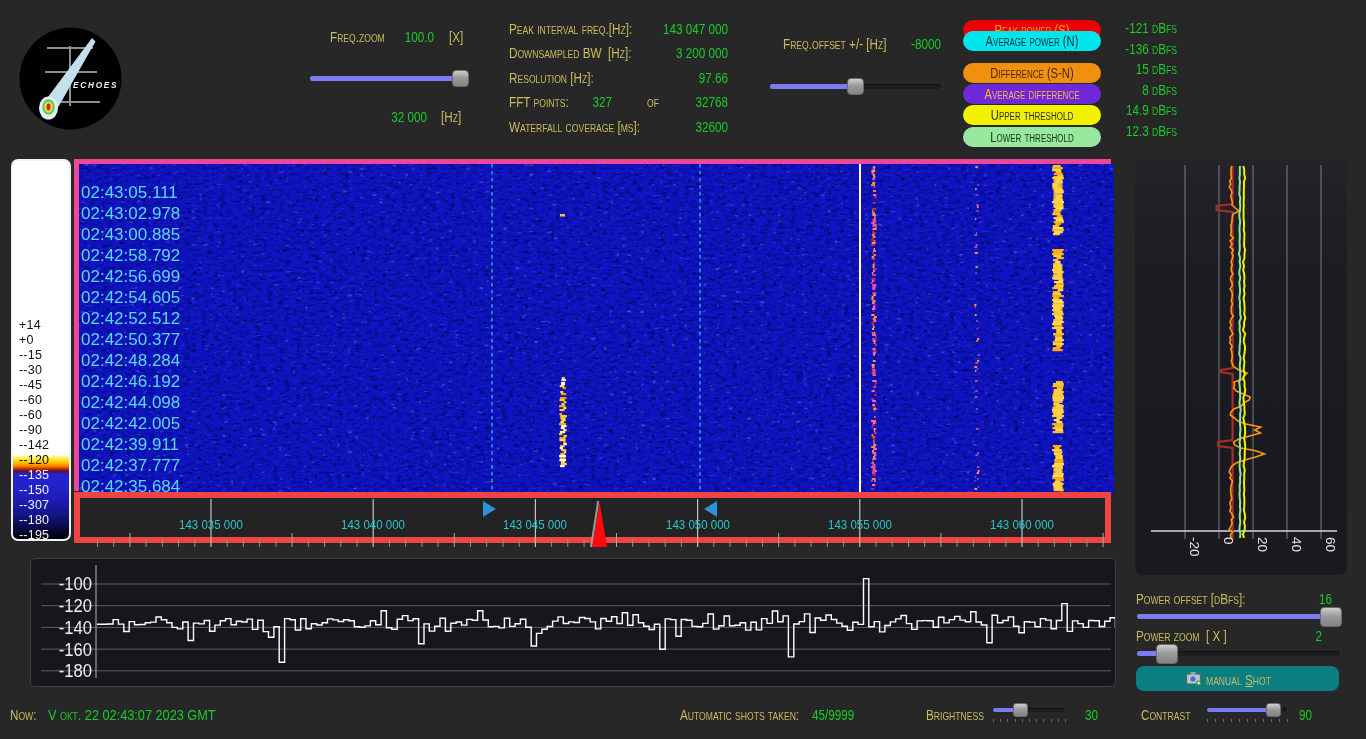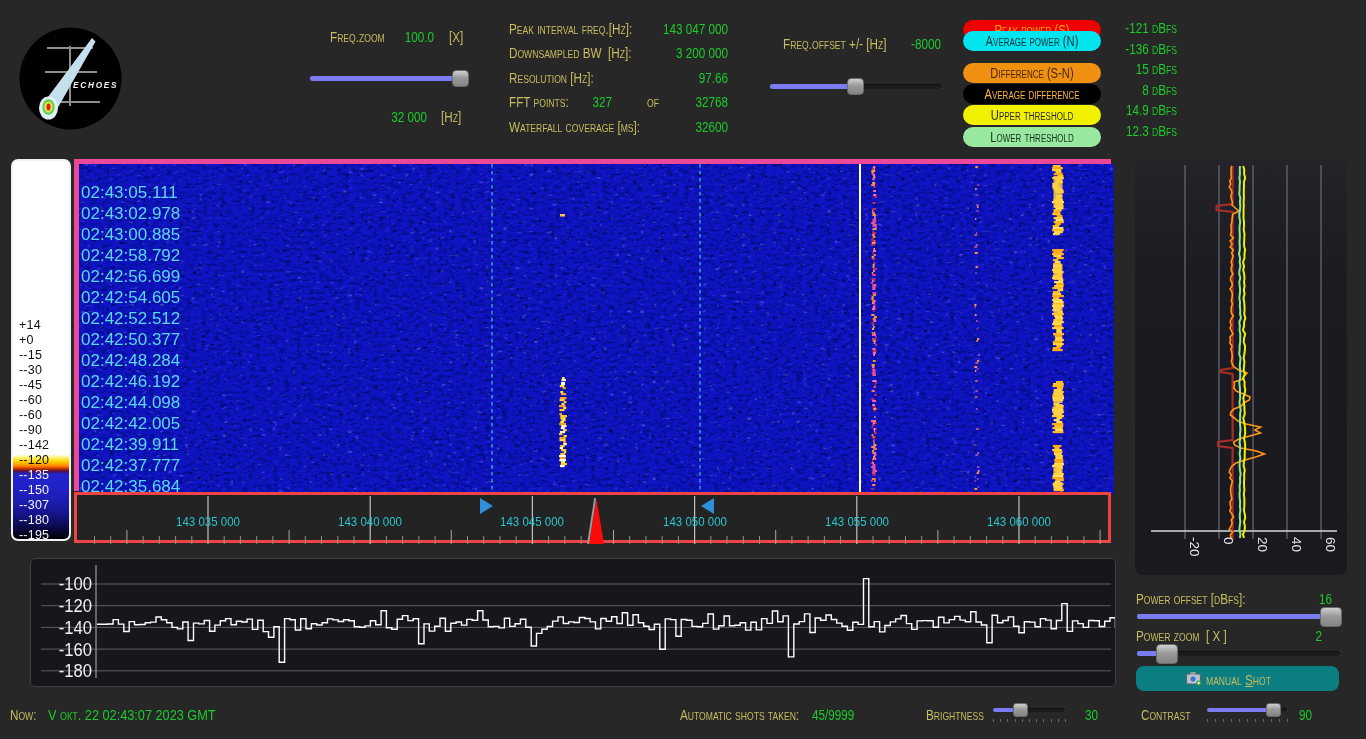--- a/index.html
+++ b/index.html
@@ -70,21 +70,21 @@
 <div class="abs" style="left:963px;top:20px;width:138px;height:128px">
     <div class="btn" style="top:0.0px;background:#ee0000;color:#ffaa00">
       <span>Peak power (S)</span>
     </div>
     <div class="btn" style="top:11px;background:#00e5ee;color:#073039">
       <span>Average power (N)</span>
     </div>
     <div class="btn" style="top:42.6px;background:#ef9011;color:#4a2800">
       <span>Difference (S-N)</span>
     </div>
-    <div class="btn" style="top:63.9px;background:#000000;color:#ffb73d">
+    <div class="btn" style="top:63.9px;background:#6d28d9;color:#ffb73d">
       <span>Average difference</span>
     </div>
     <div class="btn" style="top:85.2px;background:#f2f200;color:#2a2a2a">
       <span>Upper threshold</span>
     </div>
     <div class="btn" style="top:106.5px;background:#98e8a0;color:#123018">
       <span>Lower threshold</span>
     </div>
   </div>
 <div class="abs val sc" style="left:1077px;top:19.0px;width:100px;text-align:right">-121 dBfs</div>
@@ -554,21 +554,21 @@
     <div class="ts" style="top:165px">02:42:50.377</div>
     <div class="ts" style="top:186px">02:42:48.284</div>
     <div class="ts" style="top:207px">02:42:46.192</div>
     <div class="ts" style="top:228px">02:42:44.098</div>
     <div class="ts" style="top:249px">02:42:42.005</div>
     <div class="ts" style="top:270px">02:42:39.911</div>
     <div class="ts" style="top:291px">02:42:37.777</div>
     <div class="ts" style="top:312px">02:42:35.684</div>
   </div>
 
-<div class="abs" style="left:74px;top:492px;width:1037px;height:51px;border:3px solid #ef4444;background:#232323">
+<div class="abs" style="left:74px;top:492px;width:1037px;height:51px;border:6px solid #ef4444;background:#232323">
  <svg width="1035" height="49" style="position:absolute;left:0;top:0">
 <line x1="131" y1="1" x2="131" y2="49" stroke="#c0c0c0" stroke-width="1.2"></line>
       <line x1="293.2" y1="1" x2="293.2" y2="49" stroke="#c0c0c0" stroke-width="1.2"></line>
       <line x1="455.4" y1="1" x2="455.4" y2="49" stroke="#c0c0c0" stroke-width="1.2"></line>
       <line x1="617.6" y1="1" x2="617.6" y2="49" stroke="#c0c0c0" stroke-width="1.2"></line>
       <line x1="779.8" y1="1" x2="779.8" y2="49" stroke="#c0c0c0" stroke-width="1.2"></line>
       <line x1="942" y1="1" x2="942" y2="49" stroke="#c0c0c0" stroke-width="1.2"></line>
 <line x1="17.5" y1="41" x2="17.5" y2="49" stroke="#909090"></line>
       <line x1="33.7" y1="41" x2="33.7" y2="49" stroke="#909090"></line>
       <line x1="49.9" y1="35" x2="49.9" y2="49" stroke="#a8a8a8"></line>

